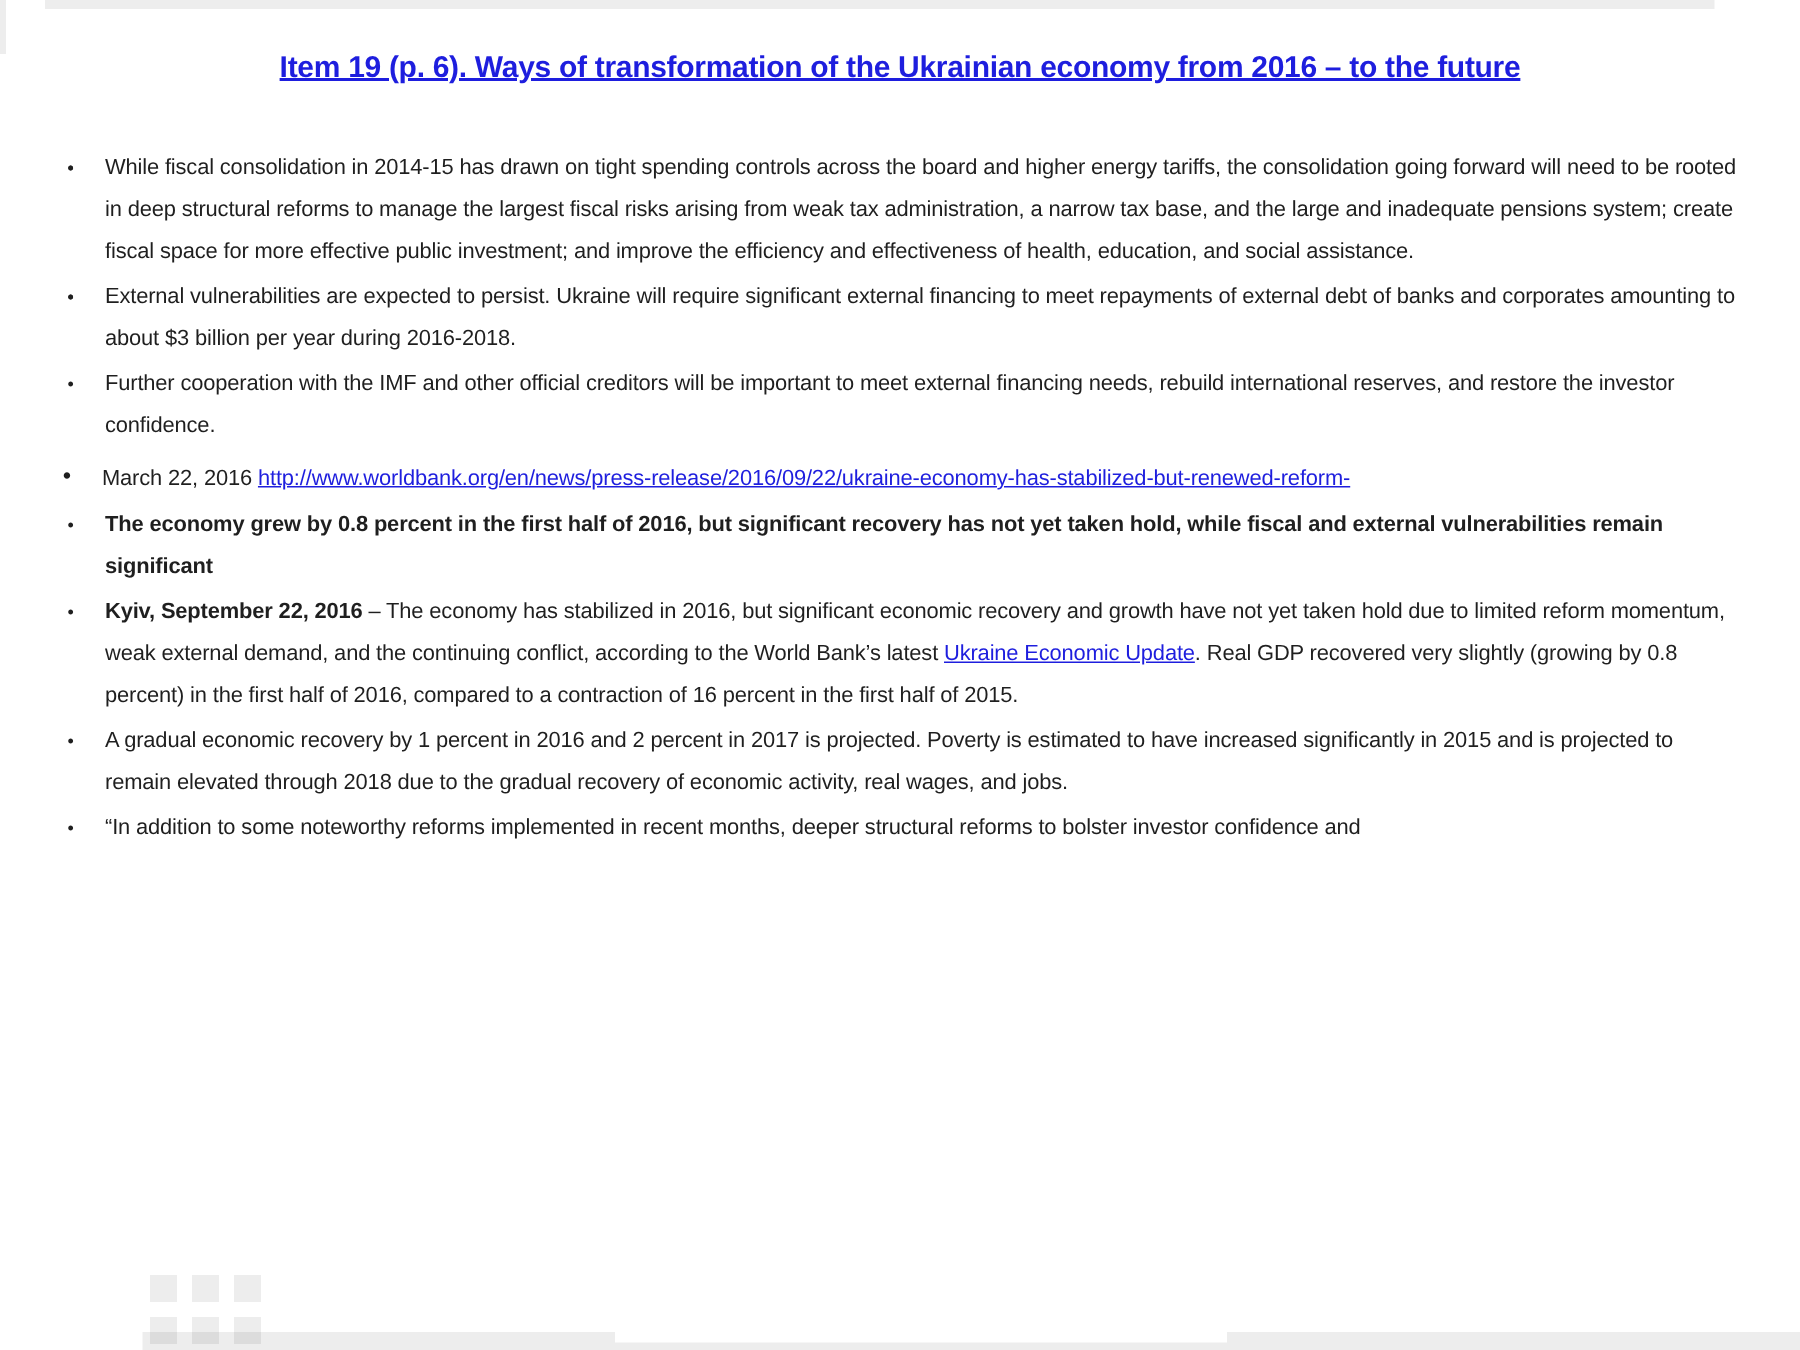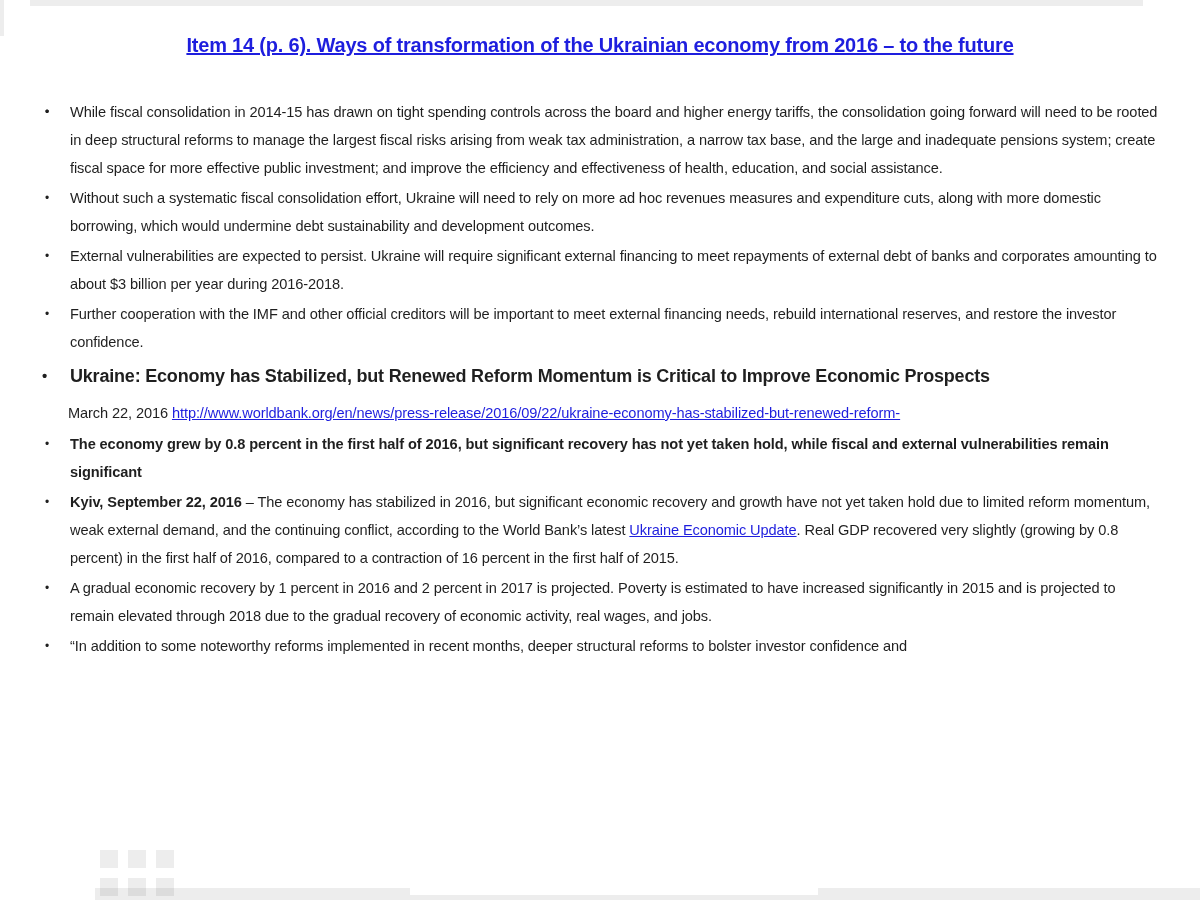--- a/index.html
+++ b/index.html
@@ -77,28 +77,28 @@
   .sq5{left:128px;top:878px;}
   .sq6{left:156px;top:878px;}
   .art-b1{left:95px;top:888px;width:315px;height:12px;}
   .art-b2{left:410px;top:895px;width:408px;height:5px;}
   .art-b3{left:818px;top:888px;width:382px;height:12px;}
 </style>
 </head>
 <body>
 
 <div class="slide">
-  <h1 class="title">Item 14 (p. 6). Ways of transformation of the Ukrainian economy from 2016 – to the future</h1>
+  <h1 class="title">Item 19 (p. 6). Ways of transformation of the Ukrainian economy from 2016 – to the future</h1>
   <div class="content">
       <div class="block"><span class="marker">•</span></div>
       <div class="block"><span class="marker">•</span><span class="plain">While fiscal consolidation in 2014-15 has drawn on tight spending controls across the board and higher energy tariffs, the consolidation going forward will need to be rooted in deep structural reforms to manage the largest fiscal risks arising from weak tax administration, a narrow tax base, and the large and inadequate pensions system; create fiscal space for more effective public investment; and improve the efficiency and effectiveness of health, education, and social assistance.</span></div>
-      <div class="block"><span class="marker">•</span><span class="plain">Without such a systematic fiscal consolidation effort, Ukraine will need to rely on more ad hoc revenues measures and expenditure cuts, along with more domestic borrowing, which would undermine debt sustainability and development outcomes.</span></div>
+      <div class="block"><span class="marker">•</span></div>
       <div class="block"><span class="marker">•</span><span class="plain">External vulnerabilities are expected to persist. Ukraine will require significant external financing to meet repayments of external debt of banks and corporates amounting to about $3 billion per year during 2016-2018.</span></div>
       <div class="block"><span class="marker">•</span><span class="plain">Further cooperation with the IMF and other official creditors will be important to meet external financing needs, rebuild international reserves, and restore the investor confidence.</span></div>
-      <div class="block large"><span class="marker">•</span><span class="bold">Ukraine: Economy has Stabilized, but Renewed Reform Momentum is Critical to Improve Economic Prospects</span></div>
+      <div class="block large"><span class="marker">•</span></div>
       <div class="block url-line"><span class="plain">March 22, 2016 </span><a class="link" href="#">http://www.worldbank.org/en/news/press-release/2016/09/22/ukraine-economy-has-stabilized-but-renewed-reform-</a><br></div>
       <div class="block"><span class="marker">•</span><span class="bold">The economy grew by 0.8 percent in the first half of 2016, but significant recovery has not yet taken hold, while fiscal and external vulnerabilities remain significant</span></div>
       <div class="block"><span class="marker">•</span><span class="bold">Kyiv, September 22, 2016</span><span class="plain"> – The economy has stabilized in 2016, but significant economic recovery and growth have not yet taken hold due to limited reform momentum, weak external demand, and the continuing conflict, according to the World Bank’s latest </span><a class="link" href="#">Ukraine Economic Update</a><span class="plain">. Real GDP recovered very slightly (growing by 0.8 percent) in the first half of 2016, compared to a contraction of 16 percent in the first half of 2015.</span></div>
       <div class="block"><span class="marker">•</span><span class="plain">A gradual economic recovery by 1 percent in 2016 and 2 percent in 2017 is projected. Poverty is estimated to have increased significantly in 2015 and is projected to remain elevated through 2018 due to the gradual recovery of economic activity, real wages, and jobs.</span></div>
       <div class="block"><span class="marker">•</span><span class="plain">“In addition to some noteworthy reforms implemented in recent months, deeper structural reforms to bolster investor confidence and</span></div>
     </div>
 
   <div>
     <div class="art art-top"></div>
     <div class="art art-left"></div>

